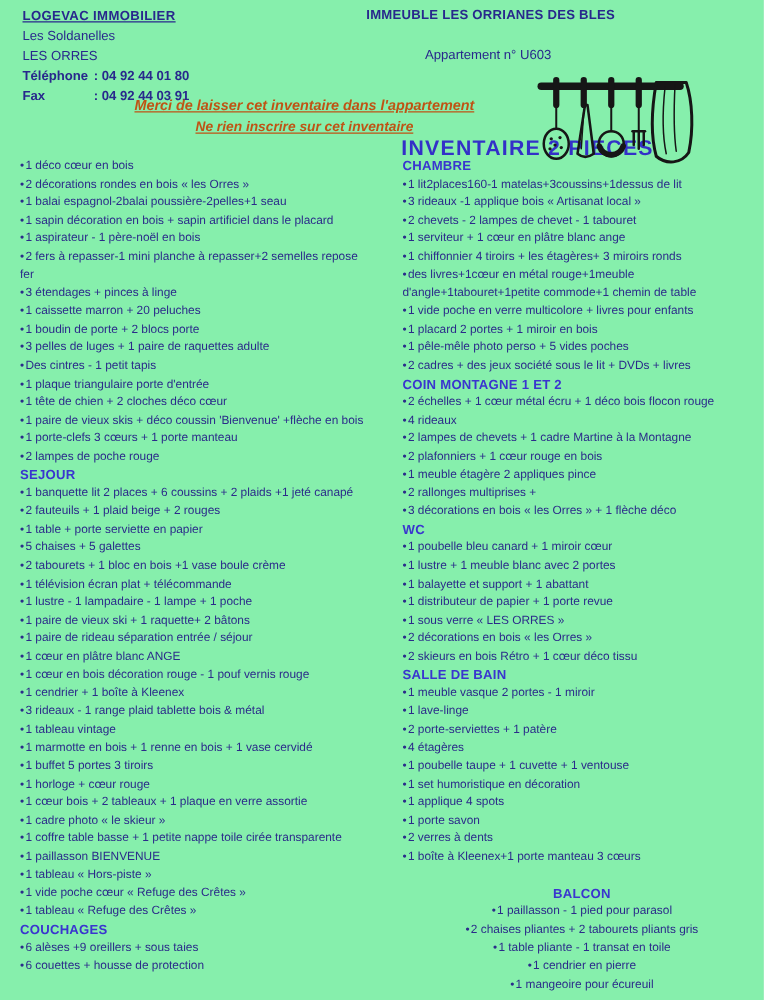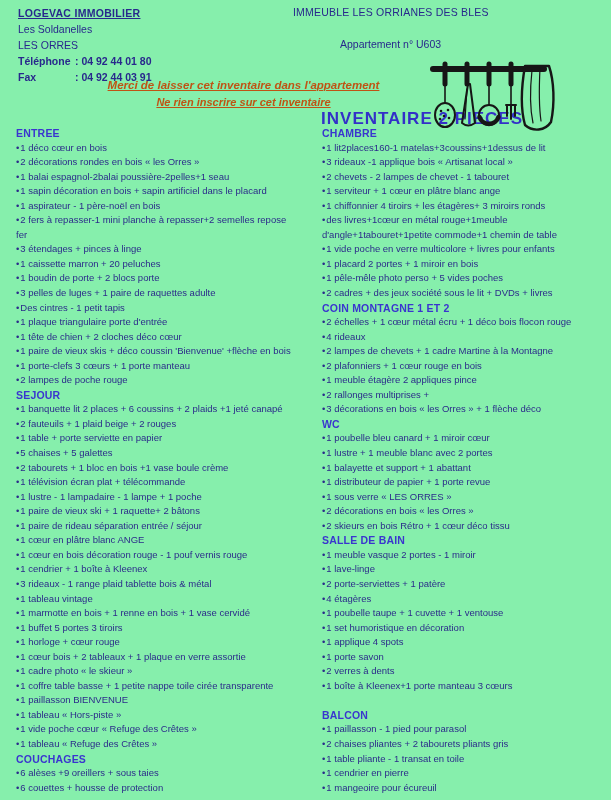--- a/index.html
+++ b/index.html
@@ -6,36 +6,36 @@
   .page{
     position:relative;width:611px;height:800px;background:#86efac;
     font-family:"Liberation Sans","DejaVu Sans",sans-serif;
     color:#2b2b8a;overflow:hidden;padding-left:12px;
   }
   
   .hdr-left{position:absolute;left:18px;top:5px;font-size:10.5px;line-height:16px;color:#28288c;}
   .company{font-weight:bold;text-decoration:underline;letter-spacing:.3px;}
   .contact{font-weight:bold;}
   .contact .lbl{display:inline-block;width:57px;}
-  .building{position:absolute;left:293px;top:6px;font-size:10.5px;font-weight:normal;color:#28288c;letter-spacing:.2px;}
+  .building{position:absolute;left:293px;top:6px;font-size:10.5px;font-weight:bold;color:#28288c;letter-spacing:.2px;}
   .apartment{position:absolute;left:340px;top:38px;font-size:10.5px;font-weight:normal;color:#28288c;}
   .notice{position:absolute;left:0;width:487px;text-align:center;
     font-style:italic;font-weight:bold;text-decoration:underline;color:#bf5314;}
   .n1{top:79px;font-size:11.5px;}
   .n2{top:96px;font-size:11px;}
   .doc-title{position:absolute;left:0;top:109px;width:523px;text-align:right;
     font-size:17px;font-weight:bold;color:#3330c8;letter-spacing:1px;}
   
   .utensils{position:absolute;left:428px;top:61px;width:130px;height:79px;}
   
   .col{position:absolute;top:126px;font-size:9.5px;line-height:14.55px;letter-spacing:0;}
   .col-left{left:16px;width:302px;}
   .col-right{left:322px;width:287px;}
   .sec-heading{color:#3a35cf;font-weight:bold;font-size:10.5px;letter-spacing:.2px;}
-  .section.gap{margin-top:14.55px;}
+  .section.gap{margin-top:14.55px;text-align:center;}
   .item{white-space:pre;color:#2b2b8a;}
   .blt{margin-right:1px;}
 </style>
 </head>
 <body>
 
 <div class="page">
 
   <div class="hdr-left">
     <div class="company">LOGEVAC IMMOBILIER</div>
@@ -83,21 +83,20 @@
     <path d="M78 44 H88" stroke-width="2"></path>
     <path d="M79 44 V55 M83 44 V58 M87 44 V55" stroke-width="2"></path>
 
     <path d="M97 5 C94 22 92 46 97 64 C105 71 117 70 123 61 C127 42 126 20 121 5 Z" stroke-width="2.4"></path>
     <path d="M104 9 C102 28 102 48 105 62" stroke-width="1.2"></path>
     <path d="M112 7 C111 27 111 46 113 60" stroke-width="1.2"></path>
   </svg>
 
   <div class="col col-left" id="col-left">
       <div class="section">
-        <div class="sec-heading">ENTREE</div>
         <div class="item"><span class="blt">•</span><span>1 déco cœur en bois</span></div>
         <div class="item"><span class="blt">•</span><span>2 décorations rondes en bois « les Orres »</span></div>
         <div class="item"><span class="blt">•</span><span>1 balai espagnol-2balai poussière-2pelles+1 seau</span></div>
         <div class="item"><span class="blt">•</span><span>1 sapin décoration en bois + sapin artificiel dans le placard</span></div>
         <div class="item"><span class="blt">•</span><span>1 aspirateur - 1 père-noël en bois</span></div>
         <div class="item"><span class="blt">•</span><span>2 fers à repasser-1 mini planche à repasser+2 semelles repose
 fer</span></div>
         <div class="item"><span class="blt">•</span><span>3 étendages + pinces à linge</span></div>
         <div class="item"><span class="blt">•</span><span>1 caissette marron + 20 peluches</span></div>
         <div class="item"><span class="blt">•</span><span>1 boudin de porte + 2 blocs porte</span></div>

